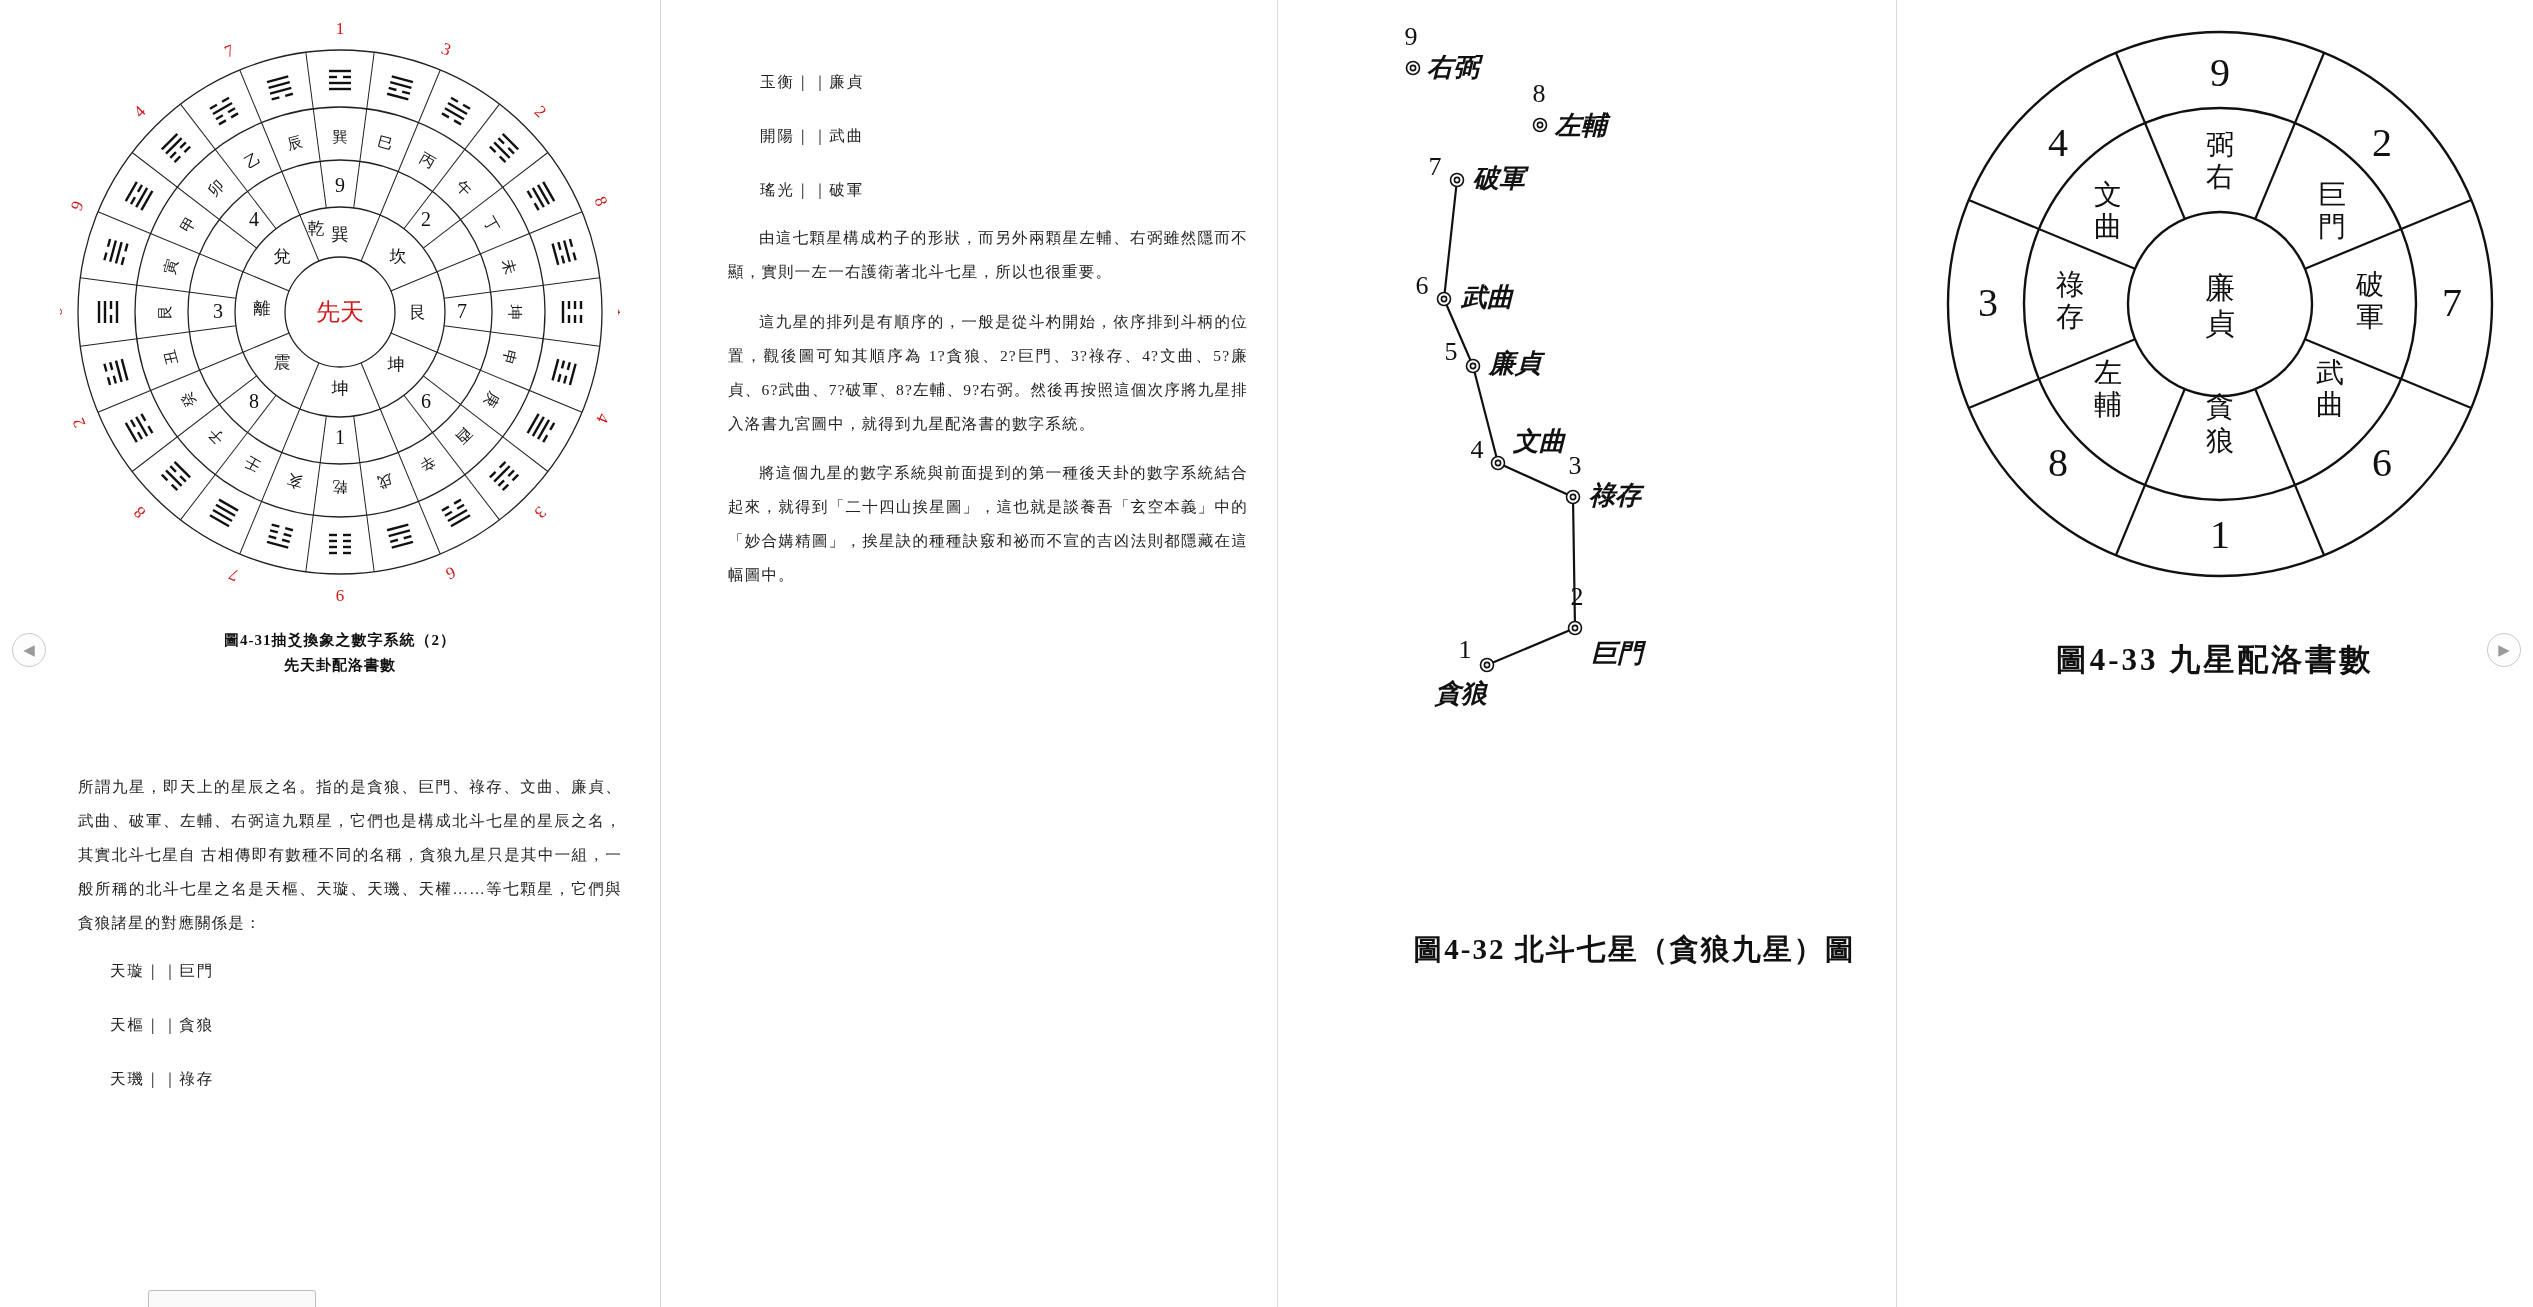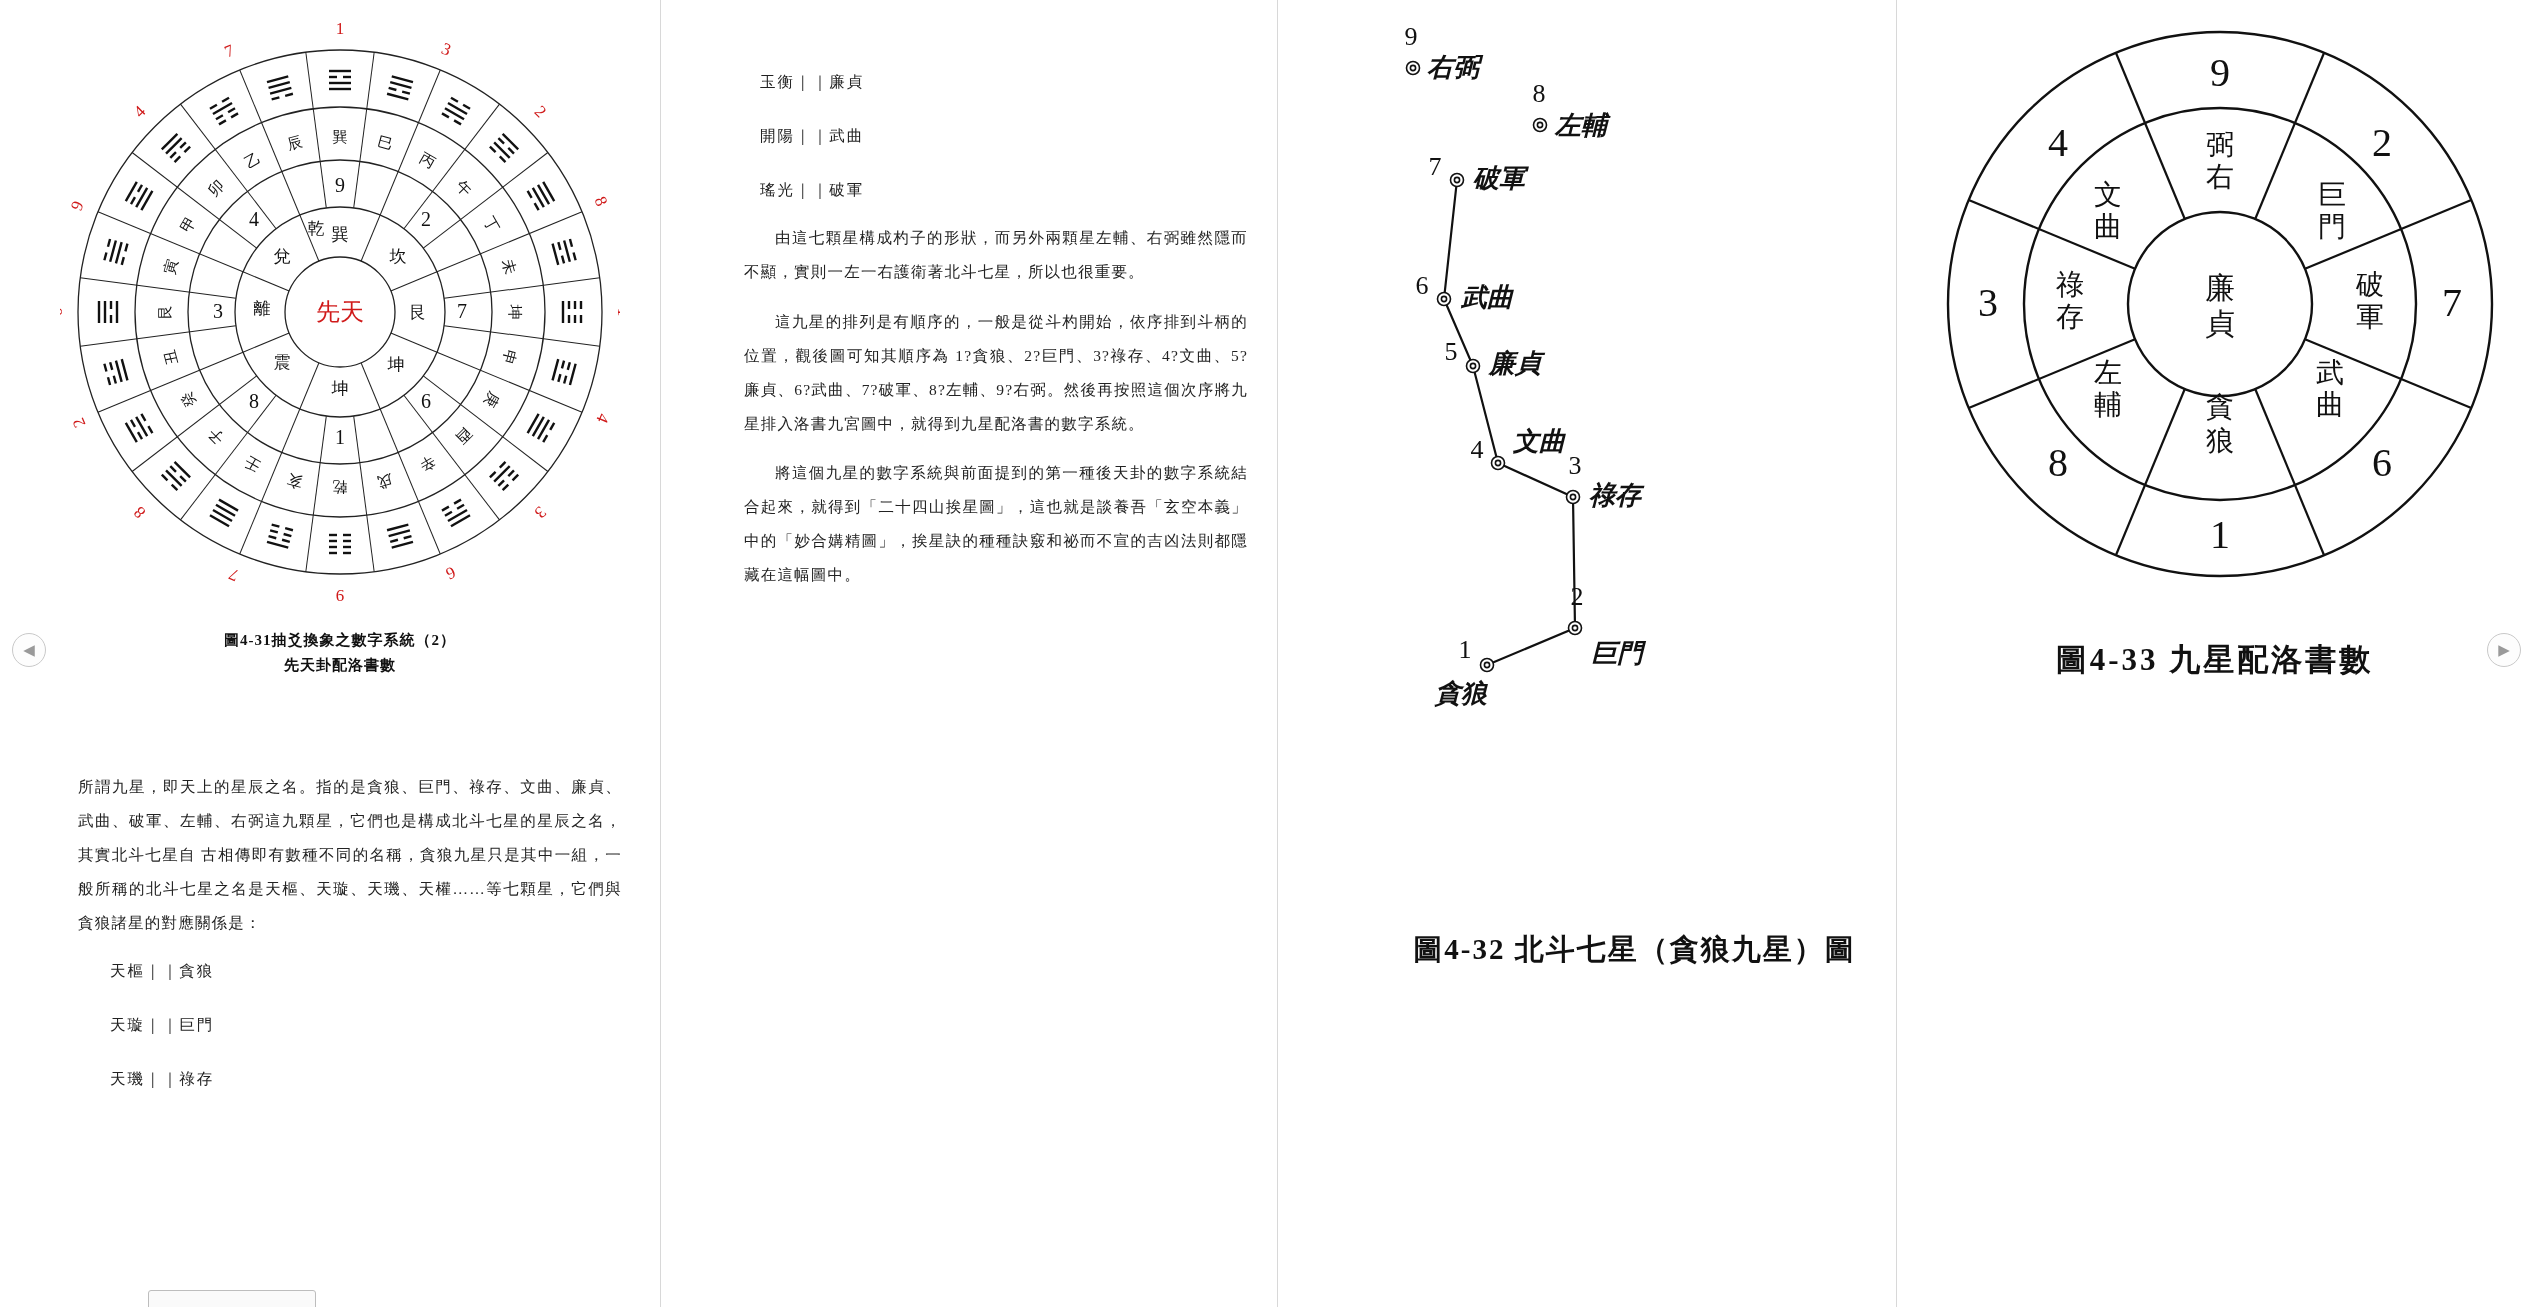--- a/index.html
+++ b/index.html
@@ -79,21 +79,21 @@
     padding-left: 32px; color: #222;
   }
 
   
   #col2 { position: absolute; left: 660px; top: 0; width: 617px; height: 1307px; }
   #col2-inner { position: absolute; left: 68px; top: 55px; width: 520px; }
   .list-line2 {
     font-size: 15.5px; line-height: 54px; letter-spacing: 2px;
     padding-left: 32px; color: #222;
   }
-  .para { margin-top: 4px; margin-left: 16px; }
+  .para { margin-top: 4px; }
 
   
   #col3 { position: absolute; left: 1277px; top: 0; width: 619px; height: 1307px; }
   #dipper { position: absolute; left: 10px; top: 10px; width: 600px; height: 920px; }
   #fig32-caption {
     position: absolute; left: 0px; top: 930px; width: 619px;
     text-align: center;
     font-size: 29px; letter-spacing: 2px; color: #111;
     font-family: "Liberation Serif", serif;
     font-weight: 700;
@@ -445,22 +445,22 @@
       </svg>
     </div>
 
     <div id="fig31-caption">
       <div>圖4-31抽爻換象之數字系統（2）</div>
       <div>先天卦配洛書數</div>
     </div>
 
     <div id="col1-text">
       <p class="body-p cjk" style="margin:0 16px 4px 0;">所謂九星，即天上的星辰之名。指的是貪狼、巨門、祿存、文曲、廉貞、武曲、破軍、左輔、右弼這九顆星，它們也是構成北斗七星的星辰之名，其實北斗七星自 古相傳即有數種不同的名稱，貪狼九星只是其中一組，一般所稱的北斗七星之名是天樞、天璇、天璣、天權……等七顆星，它們與貪狼諸星的對應關係是：</p>
+      <div class="list-line cjk">天璇｜｜巨門</div>
       <div class="list-line cjk">天樞｜｜貪狼</div>
-      <div class="list-line cjk">天璇｜｜巨門</div>
       <div class="list-line cjk">天璣｜｜祿存</div>
     </div>
 
     <div id="bottom-box"></div>
   </div>
 
   <div id="col2">
     <div id="col2-inner">
       <div class="list-line2 cjk">玉衡｜｜廉貞</div>
       <div class="list-line2 cjk">開陽｜｜武曲</div>

